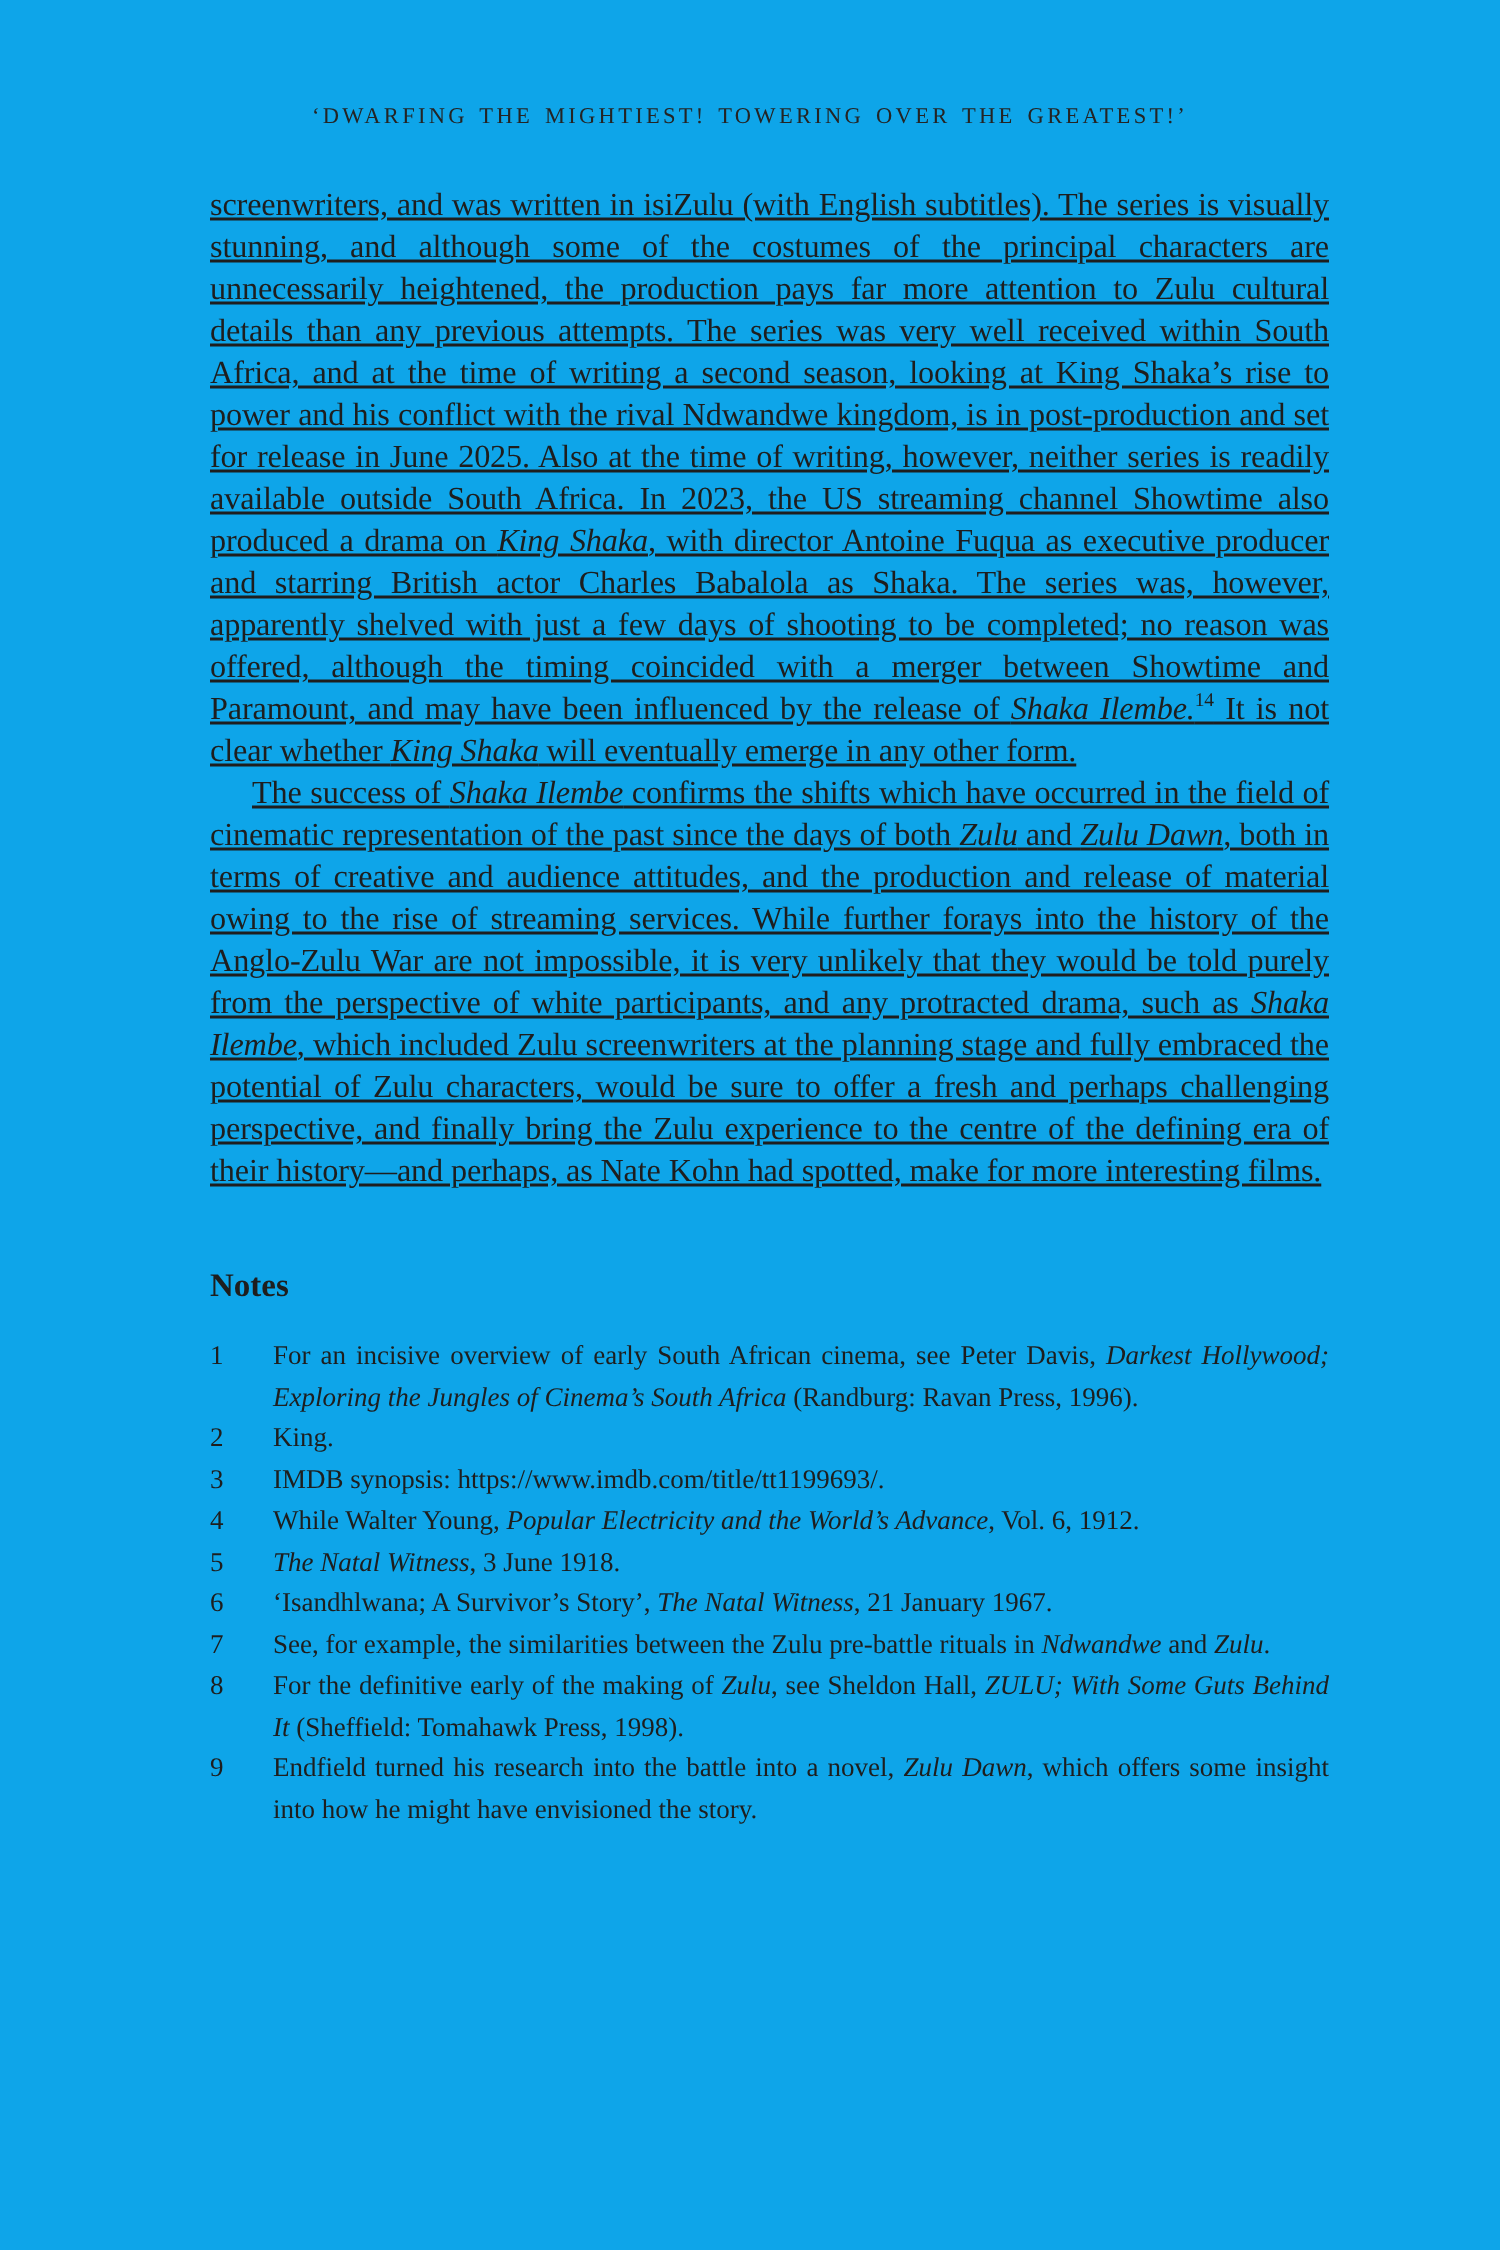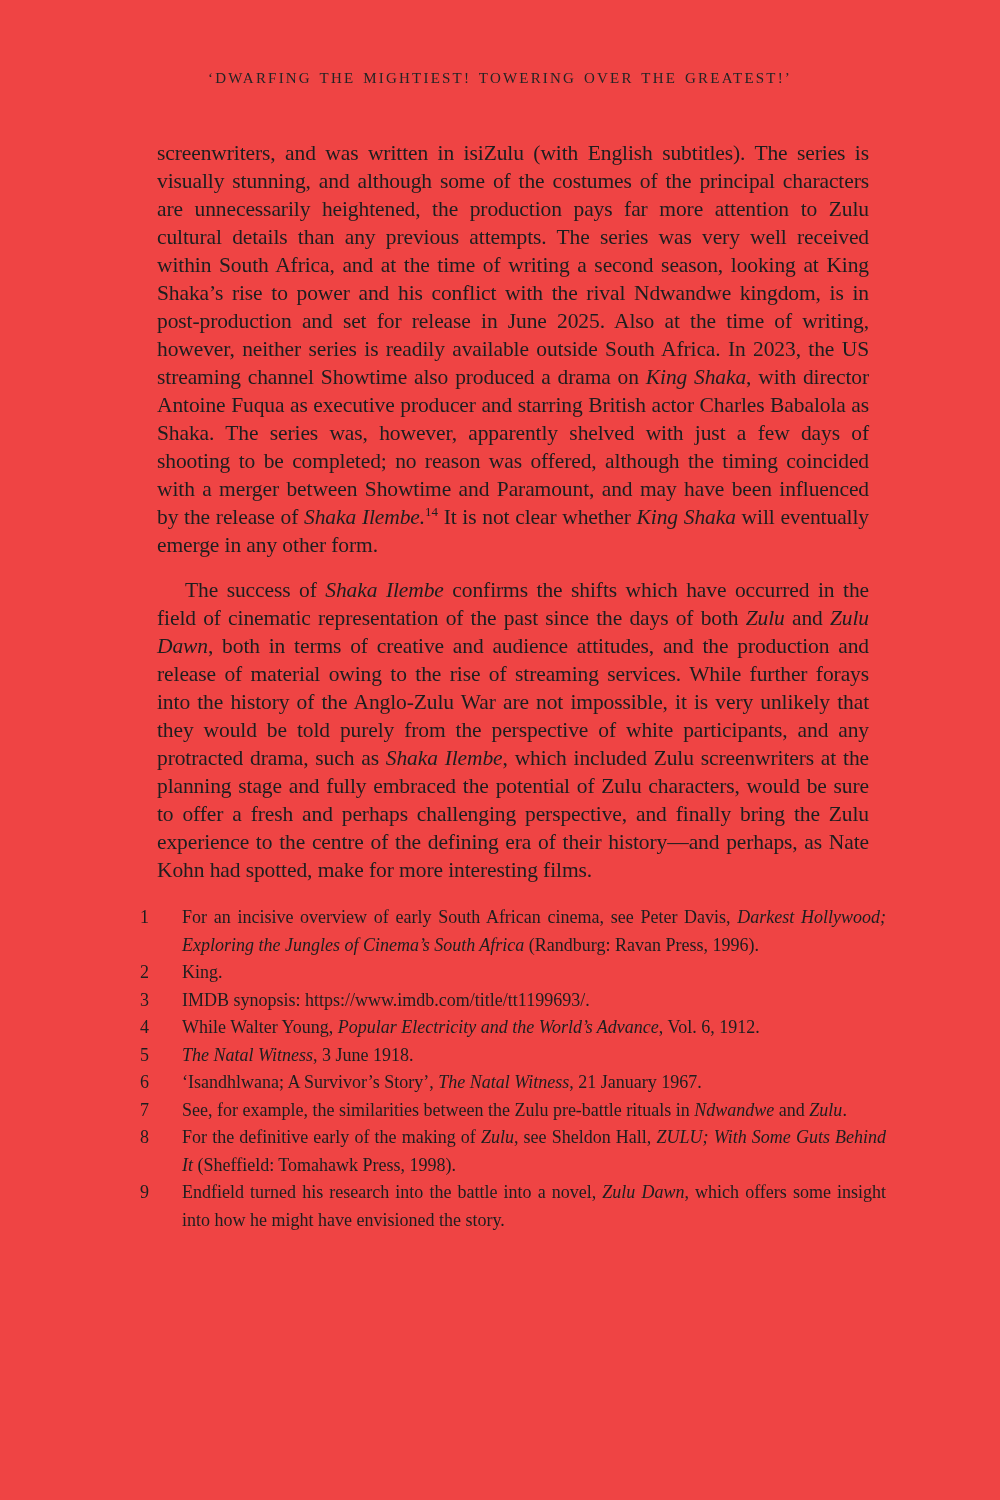--- a/index.html
+++ b/index.html
@@ -4,21 +4,21 @@
 <style>
   html, body {
     margin: 0;
     padding: 0;
     background: #ffffff;
   }
   .page {
     position: relative;
     width: 1000px;
     height: 1500px;
-    background: #ef4444;
+    background: #0ea5e9;
     color: #1e1e1e;
     font-family: "Liberation Serif", "DejaVu Serif", serif;
     overflow: hidden;
   }
   .running-header {
     position: absolute;
     top: 70px;
     left: 0;
     width: 100%;
     text-align: center;
@@ -27,25 +27,26 @@
     word-spacing: 2px;
     color: #242424;
   }
   .content {
     position: absolute;
     left: 140px;
     top: 122px;
     width: 746px;
   }
   p.para {
-    margin: 17px;
+    margin: 0;
     font-size: 21.5px;
     line-height: 28px;
     text-align: justify;
     letter-spacing: -0.1px;
+    text-decoration: underline;
   }
   p.para.indent { text-indent: 28px; }
   .it { font-style: italic; }
   sup.fn {
     font-size: 13px;
     line-height: 0;
     vertical-align: super;
   }
   .notes-heading {
     margin: 50px 0 0 0;
@@ -85,20 +86,21 @@
 
 <div class="page">
   <div class="running-header">‘DWARFING THE MIGHTIEST! TOWERING OVER THE GREATEST!’</div>
 
   <div class="content">
     <div id="paragraphs">
         <p class="para"><span>screenwriters, and was written in isiZulu (with English subtitles). The series is visually stunning, and although some of the costumes of the principal characters are unnecessarily heightened, the production pays far more attention to Zulu cultural details than any previous attempts. The series was very well received within South Africa, and at the time of writing a second season, looking at King Shaka’s rise to power and his conflict with the rival Ndwandwe kingdom, is in post-production and set for release in June 2025. Also at the time of writing, however, neither series is readily available outside South Africa. In 2023, the US streaming channel Showtime also produced a drama on </span><span class="it">King Shaka</span><span>, with director Antoine Fuqua as executive producer and starring British actor Charles Babalola as Shaka. The series was, however, apparently shelved with just a few days of shooting to be completed; no reason was offered, although the timing coincided with a merger between Showtime and Paramount, and may have been influenced by the release of </span><span class="it">Shaka Ilembe.</span><sup class="fn">14</sup><span> It is not clear whether </span><span class="it">King Shaka</span><span> will eventually emerge in any other form.</span></p>
         <p class="para indent"><span>The success of </span><span class="it">Shaka Ilembe</span><span> confirms the shifts which have occurred in the field of cinematic representation of the past since the days of both </span><span class="it">Zulu</span><span> and </span><span class="it">Zulu Dawn</span><span>, both in terms of creative and audience attitudes, and the production and release of material owing to the rise of streaming services. While further forays into the history of the Anglo-Zulu War are not impossible, it is very unlikely that they would be told purely from the perspective of white participants, and any protracted drama, such as </span><span class="it">Shaka Ilembe</span><span>, which included Zulu screenwriters at the planning stage and fully embraced the potential of Zulu characters, would be sure to offer a fresh and perhaps challenging perspective, and finally bring the Zulu experience to the centre of the defining era of their history—and perhaps, as Nate Kohn had spotted, make for more interesting films.</span></p>
       </div>
 
+    <h2 class="notes-heading">Notes</h2>
 
     <div class="notes-list" id="notes">
         <div class="note">
           <span class="note-num">1</span>
           <span class="note-text"><span>For an incisive overview of early South African cinema, see Peter Davis, </span><span class="it">Darkest Hollywood; Exploring the Jungles of Cinema’s South Africa</span><span> (Randburg: Ravan Press, 1996).</span></span>
         </div>
         <div class="note">
           <span class="note-num">2</span>
           <span class="note-text"><span>King.</span></span>
         </div>

